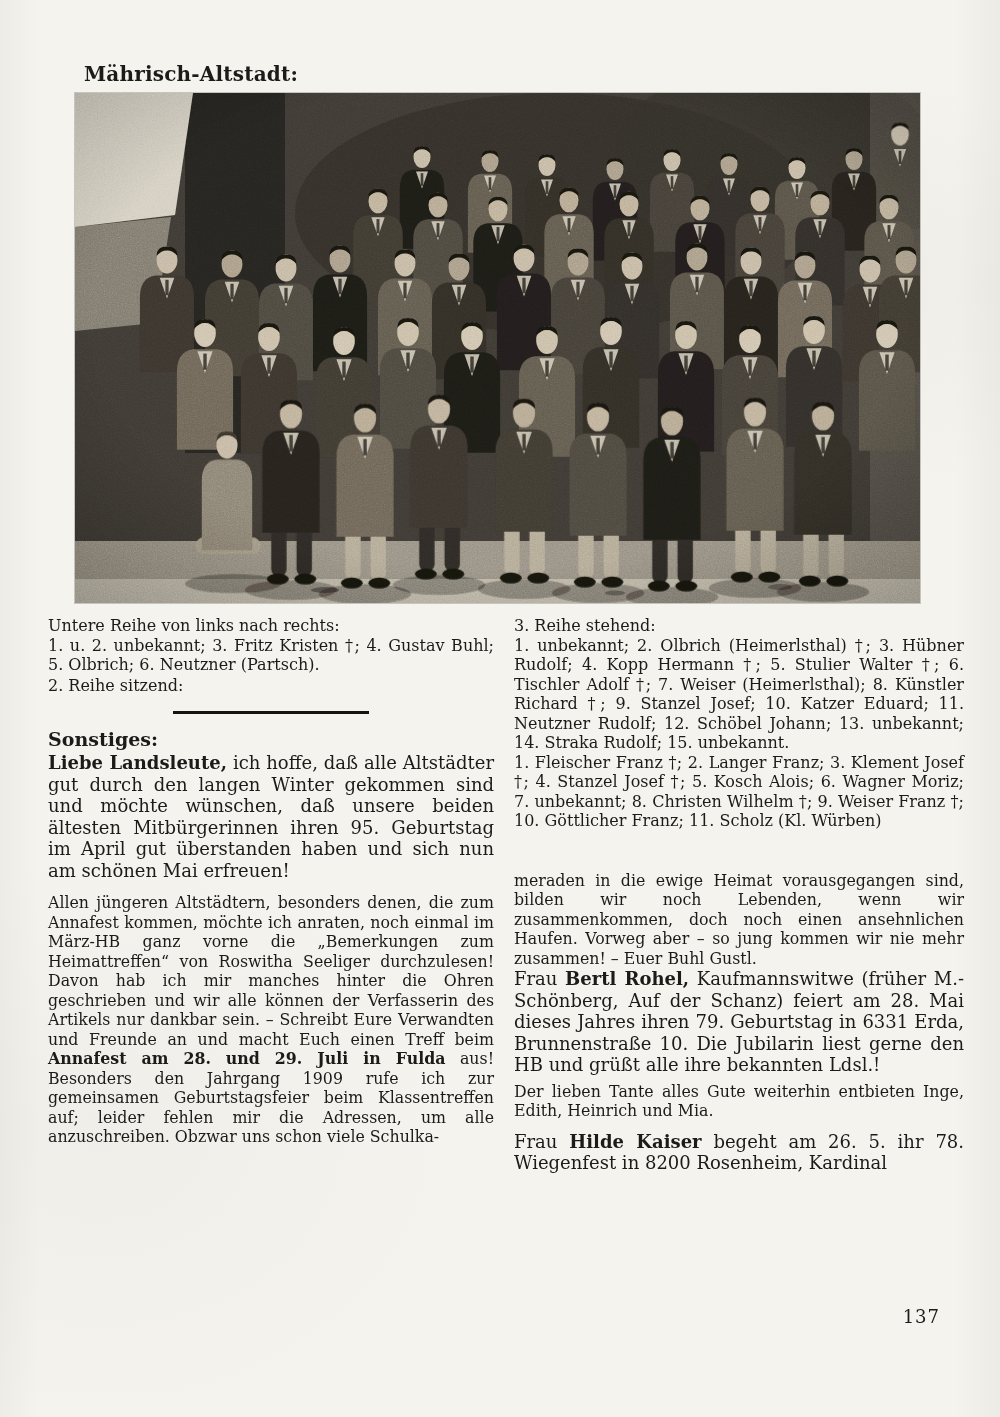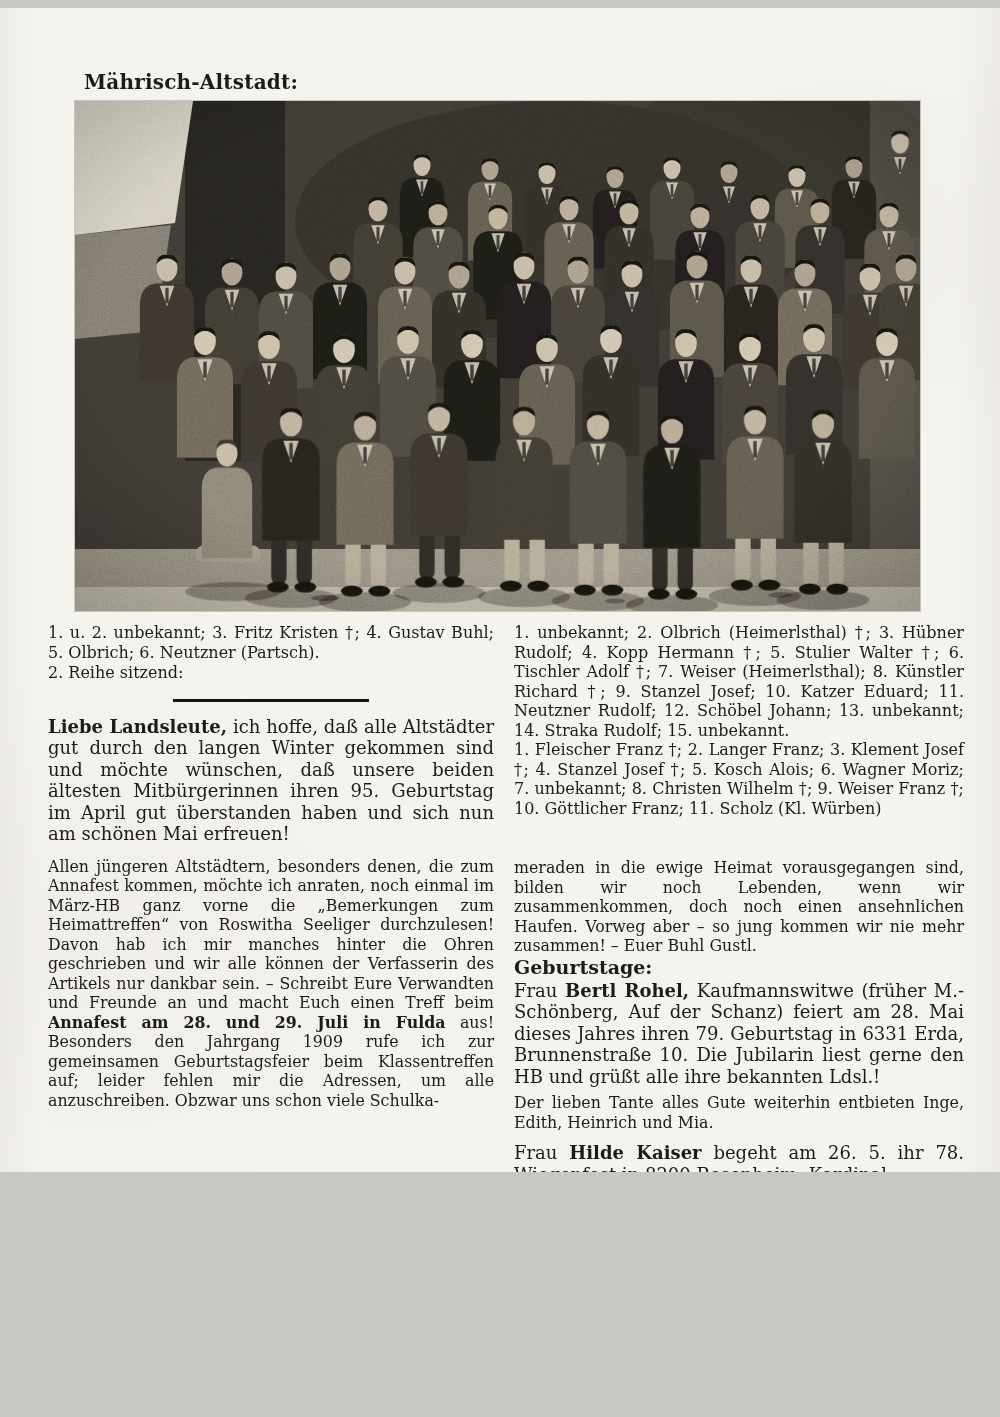--- a/index.html
+++ b/index.html
@@ -1,19 +1,19 @@
 <!DOCTYPE html>
 <html lang="de"><head>
 <meta charset="utf-8">
 <style>
   html,body{margin:0;padding:0;background:#c9c7c2;}
   .page{
     position:relative;
-    width:1000px;height:1164px;
-    margin:8px auto;
+    width:1000px;height:1417px;
+    margin:0 auto;
     background:#f5f3ee;
     background-image:
       radial-gradient(ellipse 400px 300px at 85% 20%, rgba(120,115,100,0.05), transparent 70%),
       radial-gradient(ellipse 500px 400px at 10% 80%, rgba(120,115,100,0.04), transparent 70%),
       linear-gradient(90deg, rgba(110,105,95,0.05) 0, rgba(0,0,0,0) 40px, rgba(0,0,0,0) 955px, rgba(110,105,95,0.06) 1000px);
     overflow:hidden;
     font-family:"DejaVu Serif","Liberation Serif",serif;
     color:#1c1b19;
     -webkit-font-smoothing:antialiased;
   }
@@ -496,39 +496,41 @@
 
       <rect width="845" height="510" fill="url(#vig)"></rect>
       <rect width="845" height="510" filter="url(#grain)" opacity="0.42" style="mix-blend-mode:overlay"></rect>
       <rect width="845" height="510" filter="url(#grain)" opacity="0.16" style="mix-blend-mode:multiply"></rect>
     </svg>
   </div>
 
   <div class="col col-left">
 
     <div class="rowlist">
+      <div class="row-label">Untere Reihe von links nach rechts:</div>
       <div class="row-names">1. u. 2. unbekannt; 3. Fritz Kristen †; 4. Gustav Buhl; 5. Olbrich; 6. Neutzner (Partsch).</div>
       <div class="row-label">2. Reihe sitzend:</div>
     </div>
 
     <hr class="divider">
 
+    <h3 class="h-sub">Sonstiges:</h3>
     <p class="body-text"><b>Liebe Landsleute,</b><span> ich hoffe, daß alle Altstädter gut durch den langen Winter gekommen sind und möchte wünschen, daß unsere beiden ältesten Mitbürgerinnen ihren 95. Geburtstag im April gut überstanden haben und sich nun am schönen Mai erfreuen!</span></p>
     <p class="small-text mt12"><span>Allen jüngeren Altstädtern, besonders denen, die zum Annafest kommen, möchte ich anraten, noch einmal im März-HB ganz vorne die „Bemerkungen zum Heimattreffen“ von Roswitha Seeliger durchzulesen! Davon hab ich mir manches hinter die Ohren geschrieben und wir alle können der Verfasserin des Artikels nur dankbar sein. – Schreibt Eure Verwandten und Freunde an und macht Euch einen Treff beim </span><b>Annafest am 28. und 29. Juli in Fulda</b><span> aus! Besonders den Jahrgang 1909 rufe ich zur gemeinsamen Geburtstagsfeier beim Klassentreffen auf; leider fehlen mir die Adressen, um alle anzuschreiben. Obzwar uns schon viele Schulka-</span></p>
   </div>
 
   <div class="col col-right">
     <div class="rowlist">
+      <div class="row-label">3. Reihe stehend:</div>
       <div class="row-names">1. unbekannt; 2. Olbrich (Heimerlsthal) †; 3. Hübner Rudolf; 4. Kopp Hermann †; 5. Stulier Walter †; 6. Tischler Adolf †; 7. Weiser (Heimerlsthal); 8. Künstler Richard †; 9. Stanzel Josef; 10. Katzer Eduard; 11. Neutzner Rudolf; 12. Schöbel Johann; 13. unbekannt; 14. Straka Rudolf; 15. unbekannt.</div>
       <div class="row-names">1. Fleischer Franz †; 2. Langer Franz; 3. Klement Josef †; 4. Stanzel Josef †; 5. Kosch Alois; 6. Wagner Moriz; 7. unbekannt; 8. Christen Wilhelm †; 9. Weiser Franz †; 10. Göttlicher Franz; 11. Scholz (Kl. Würben)</div>
     </div>
 
     <p class="small-text continuation">meraden in die ewige Heimat vorausgegangen sind, bilden wir noch Lebenden, wenn wir zusammenkommen, doch noch einen ansehnlichen Haufen. Vorweg aber – so jung kommen wir nie mehr zusammen! – Euer Buhl Gustl.</p>
 
-    <h3 class="h-sub">Geburtstage:</h3>
 
     <p class="body-text"><span>Frau </span><b>Bertl Rohel,</b><span> Kaufmannswitwe (früher M.-Schönberg, Auf der Schanz) feiert am 28. Mai dieses Jahres ihren 79. Geburtstag in 6331 Erda, Brunnenstraße 10. Die Jubilarin liest gerne den HB und grüßt alle ihre bekannten Ldsl.!</span></p>
     <p class="small-text mt6">Der lieben Tante alles Gute weiterhin entbieten Inge, Edith, Heinrich und Mia.</p>
     <p class="body-text mt10"><span>Frau </span><b>Hilde Kaiser</b><span> begeht am 26. 5. ihr 78. Wiegenfest in 8200 Rosenheim, Kardinal</span></p>
   </div>
 
   <div class="pageno">137</div>
 </div>
 
 </body></html>

